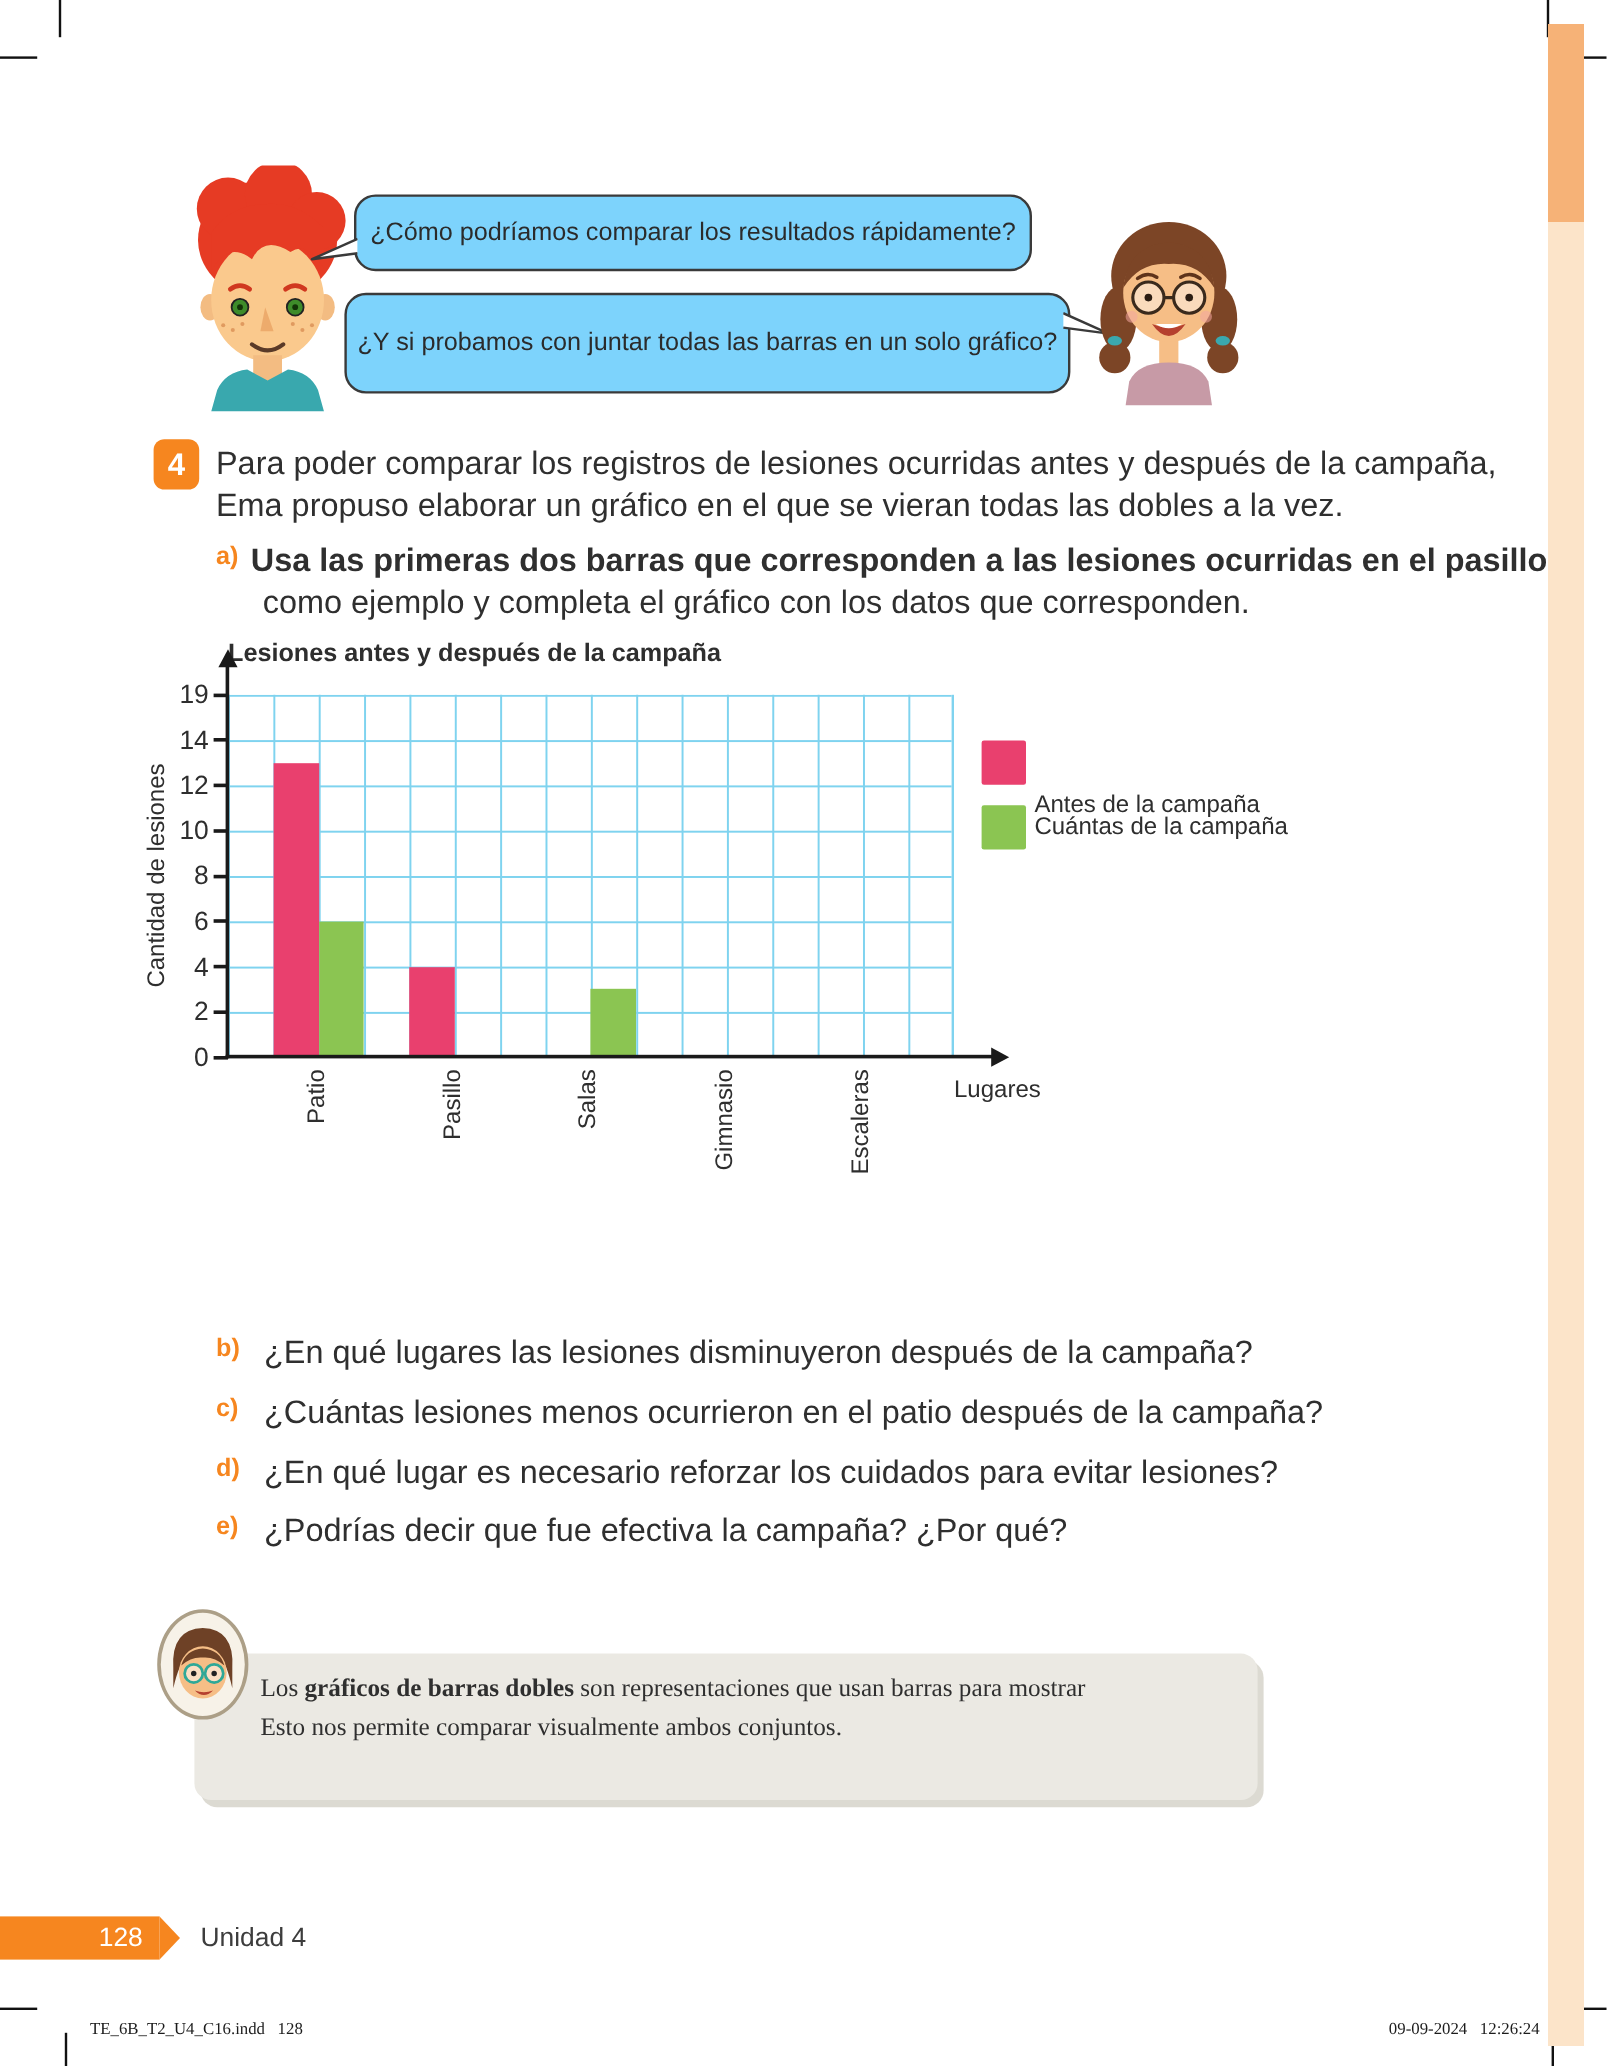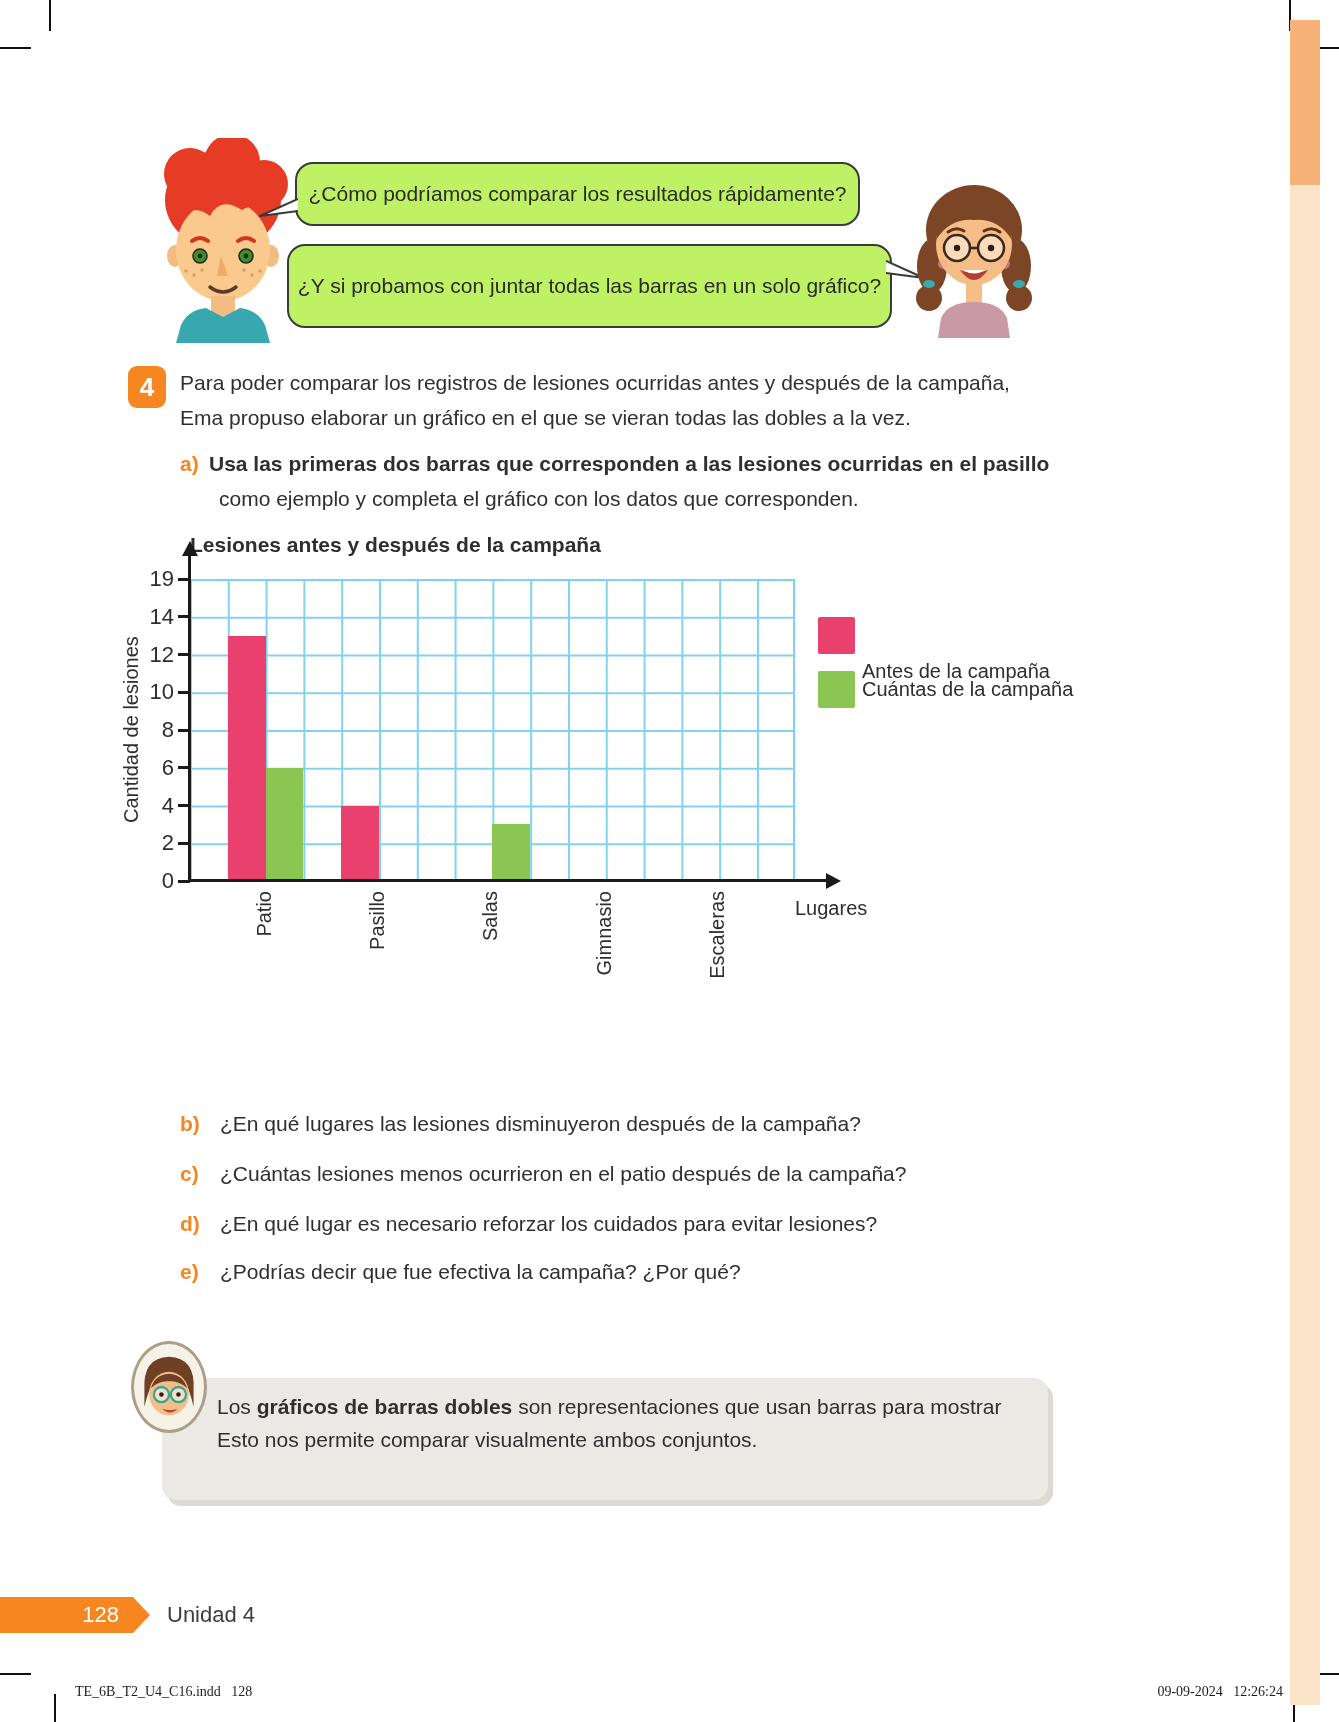--- a/index.html
+++ b/index.html
@@ -6,28 +6,28 @@
   body { background:#fff; font-family:"Liberation Sans", sans-serif; }
   .page { position:relative; width:1339px; height:1722px; background:#fff; overflow:hidden; color:#2e2e2e; }
 
   
   .crop { position:absolute; background:#111; }
 
   
   .strip { position:absolute; }
 
   
-  .bubble { position:absolute; background:#bef264; border:2px solid #3a3a3a; border-radius:18px;
+  .bubble { position:absolute; background:#7dd3fc; border:2px solid #3a3a3a; border-radius:18px;
             display:flex; align-items:center; justify-content:center; font-size:21px; color:#2b2b2b; }
   .tail { position:absolute; }
 
   
   .badge { position:absolute; width:38px; height:42px; background:#F6861F; border-radius:9px;
            color:#fff; font-size:26px; font-weight:bold; display:flex; align-items:center; justify-content:center; }
-  .txtline { position:absolute; font-size:21px; white-space:nowrap; color:#2f2f2f;text-align:right; }
+  .txtline { position:absolute; font-size:27px; white-space:nowrap; color:#2f2f2f;text-align:right; }
   .itemletter { position:absolute; font-size:21px; font-weight:bold; color:#F6861F; white-space:nowrap; }
 
   
   .chart-title { position:absolute; left:190px; top:533px; width:605px; 
                  font-size:21px; font-weight:bold; white-space:nowrap; }
   .ylab { position:absolute; left:120px; top:577px; height:306px; writing-mode:vertical-rl;
           transform:rotate(180deg); text-align:center; font-size:20px; }
   .plot { position:absolute; left:190px; top:579px; width:605px; height:302px;
           background-image:
             linear-gradient(to right, #7FD3EF 2px, transparent 2px),
@@ -44,21 +44,21 @@
   .ytick-dash { position:absolute; width:12px; height:3px; background:#1a1a1a; }
   .xcat { position:absolute; writing-mode:vertical-rl; transform:rotate(180deg);
           font-size:20px; white-space:nowrap; }
   .xaxis-title { position:absolute; left:795px; top:897px; font-size:20px; }
   .legend-swatch { position:absolute; width:37px; height:37px; border-radius:2px; }
   .legend-label { position:absolute; font-size:20px; white-space:nowrap; }
 
   
   .infobox { position:absolute; left:162px; top:1378px; width:886px; height:122px;
              background:#EBE9E3; border-radius:14px; box-shadow:5px 6px 0 rgba(178,172,156,0.45); }
-  .infobox-text { position:absolute; left:217px; top:1390px; font-size:21px; line-height:33px; color:#2f2f2f; }
+  .infobox-text { position:absolute; left:217px; top:1390px; font-size:21px; line-height:33px; color:#2f2f2f;font-family:Liberation Serif, serif; }
   .infobox-text b { font-weight:bold; }
   .avatar-circle { position:absolute; left:131px; top:1341px; width:76px; height:92px;
                    background:#F7F2E8; border:3px solid #AC9F87; border-radius:50%; overflow:hidden; z-index:3; }
 
   
   .footer-band { position:absolute; left:0; top:1597px; width:133px; height:36px; background:#F6861F;
                  color:#fff; font-size:22px; display:flex; align-items:center; justify-content:flex-end; padding-right:14px; }
   .footer-arrow { position:absolute; left:133px; top:1597px; width:0; height:0;
                   border-top:18px solid transparent; border-bottom:18px solid transparent; border-left:17px solid #F6861F; }
   .footer-unit { position:absolute; left:167px; top:1602px; font-size:22px; color:#3d3d3d; }

